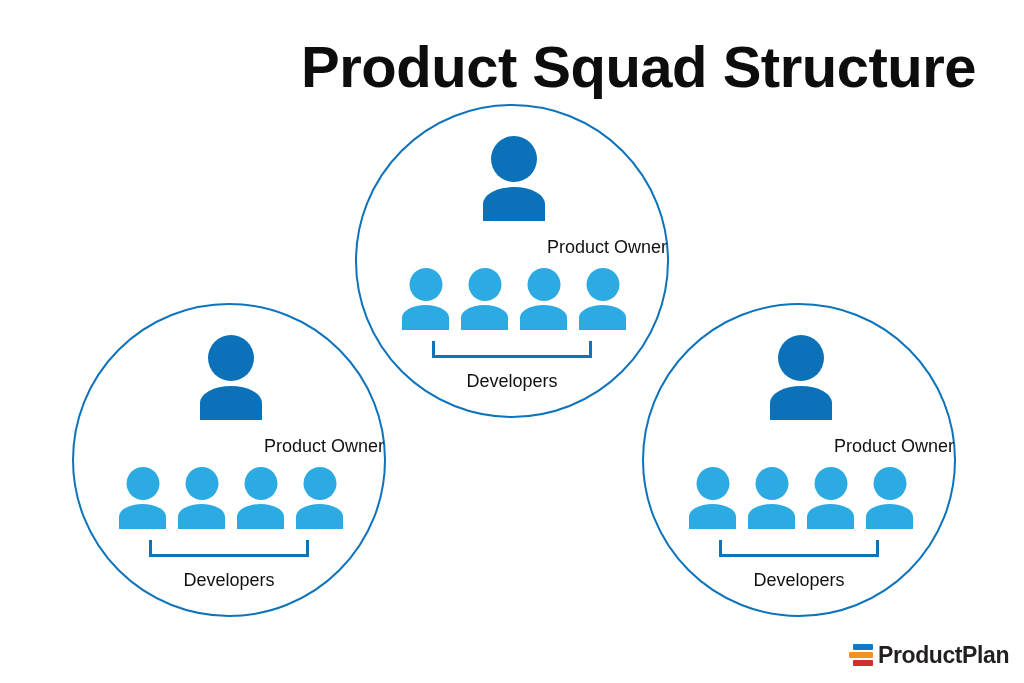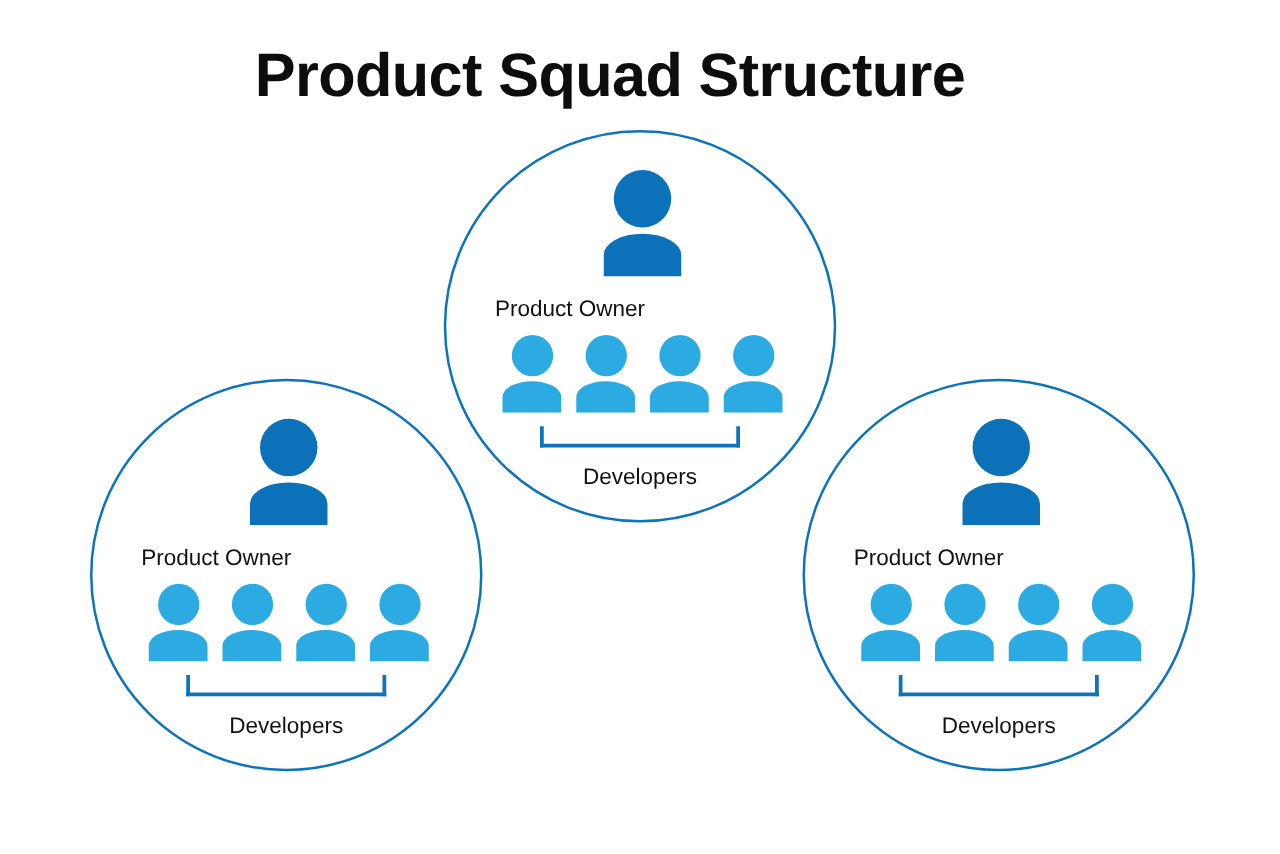--- a/index.html
+++ b/index.html
@@ -25,22 +25,22 @@
     height: 683px;
     background: #ffffff;
   }
 
   
   .page-title {
     position: absolute;
     left: 0;
     top: 33px;
     width: 976px;
-    text-align: center;
-    font-size: 49px;
+    text-align: right;
+    font-size: 58px;
     font-weight: bold;
     letter-spacing: -0.5px;
     color: #0d0d0d;
     font-family: "Liberation Sans", sans-serif;
   }
 
   
   .squad {
     position: absolute;
     border-radius: 50%;
@@ -107,26 +107,25 @@
   }
   .dev-icon .body {
     height: 25px;
   }
 
   
   .owner-label {
     position: absolute;
     left: 0;
     width: 100%;
-    text-align: left;
+    text-align: right;
     font-size: 18px;
     color: #111111;
     font-family: "Liberation Sans", sans-serif;
     white-space: nowrap;
-    margin-left: 39px;
   }
   .dev-label {
     position: absolute;
     left: 0;
     width: 100%;
     text-align: center;
     font-size: 18px;
     color: #111111;
     font-family: Liberation Sans, sans-serif;
     white-space: nowrap;
@@ -303,14 +302,22 @@
         </div>
       </div>
 
       <div class="bracket" style="left:75px; top:235px; width:160px;"></div>
 
       <div class="dev-label" style="top:265px;">Developers</div>
 
     </div>
   </div>
 
+  <div class="logo" style="left:849px; top:644px;">
+    <span class="logo-mark">
+      <span class="logo-bar bar-blue"></span>
+      <span class="logo-bar bar-orange"></span>
+      <span class="logo-bar bar-red"></span>
+    </span>
+    <span class="logo-text">ProductPlan</span>
+  </div>
 
 </div>
 
 </body></html>

